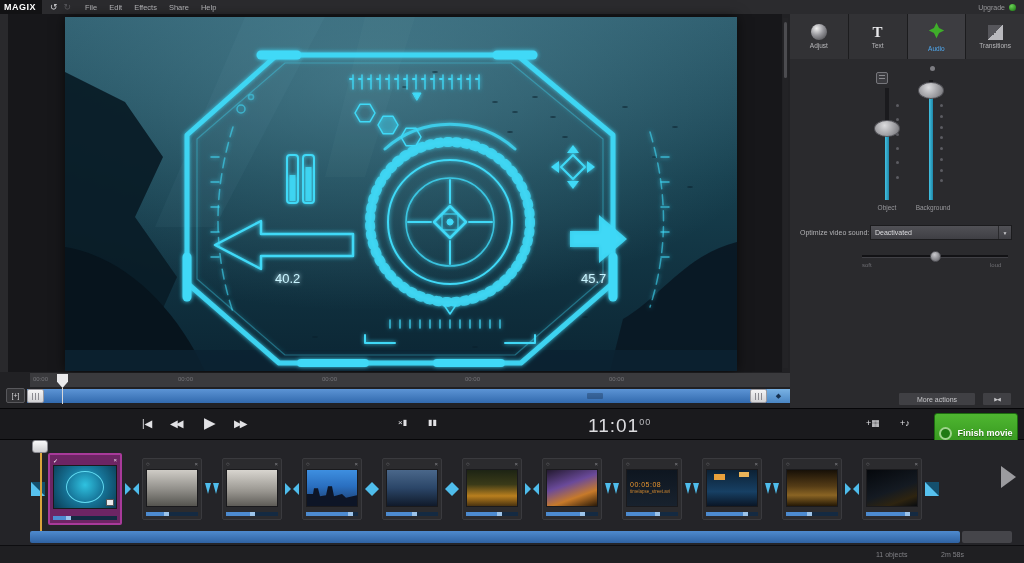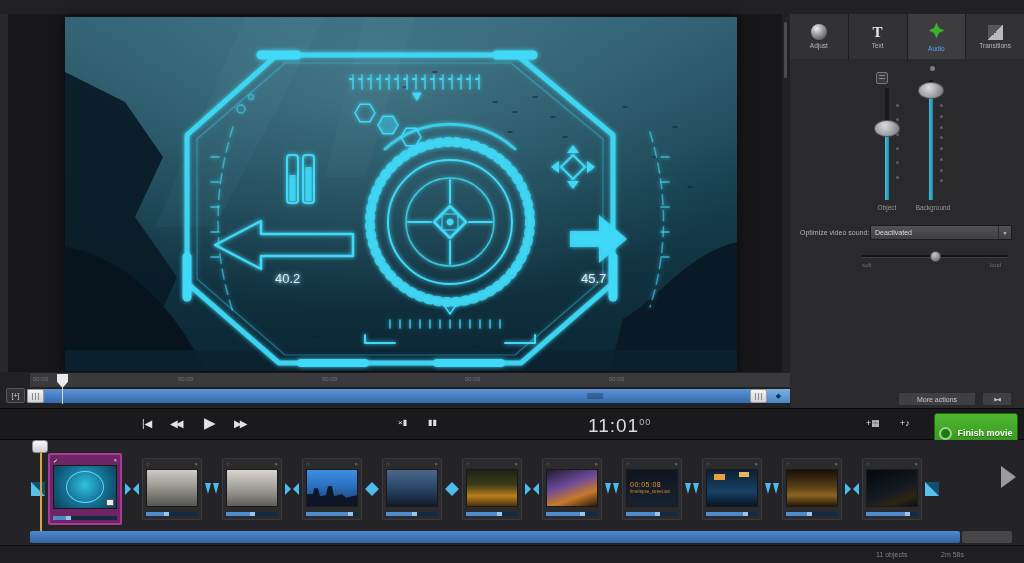--- a/index.html
+++ b/index.html
@@ -160,20 +160,38 @@
   
   .statusbar { position:absolute; left:0; top:545px; width:1024px; height:18px; background:#1f1f22;
                border-top:1px solid #0d0d10; }
   .statusbar span { position:absolute; top:5px; font-size:7px; color:#808085; }
 </style>
 </head>
 <body>
 
 <div id="app">
 
+  <div class="menubar">
+    <div class="logo">MAGIX</div>
+    <div class="undoredo">
+      <span class="undo">↺</span>
+      <span class="redo">↻</span>
+    </div>
+    <div class="menus">
+        <span>File</span>
+        <span>Edit</span>
+        <span>Effects</span>
+        <span>Share</span>
+        <span>Help</span>
+      </div>
+    <div class="upgrade">
+      <span>Upgrade</span>
+      <div class="gdot"></div>
+    </div>
+  </div>
 
   <div class="left-strip"></div>
 
   <div class="preview-wrap">
     <div class="video">
       <svg width="672" height="354" viewBox="0 0 672 354">
         <defs>
           <linearGradient id="sea" x1="0" y1="0" x2="0" y2="1">
             <stop offset="0" stop-color="#2e5d6e"></stop>
               <stop offset=".45" stop-color="#17404f"></stop>

